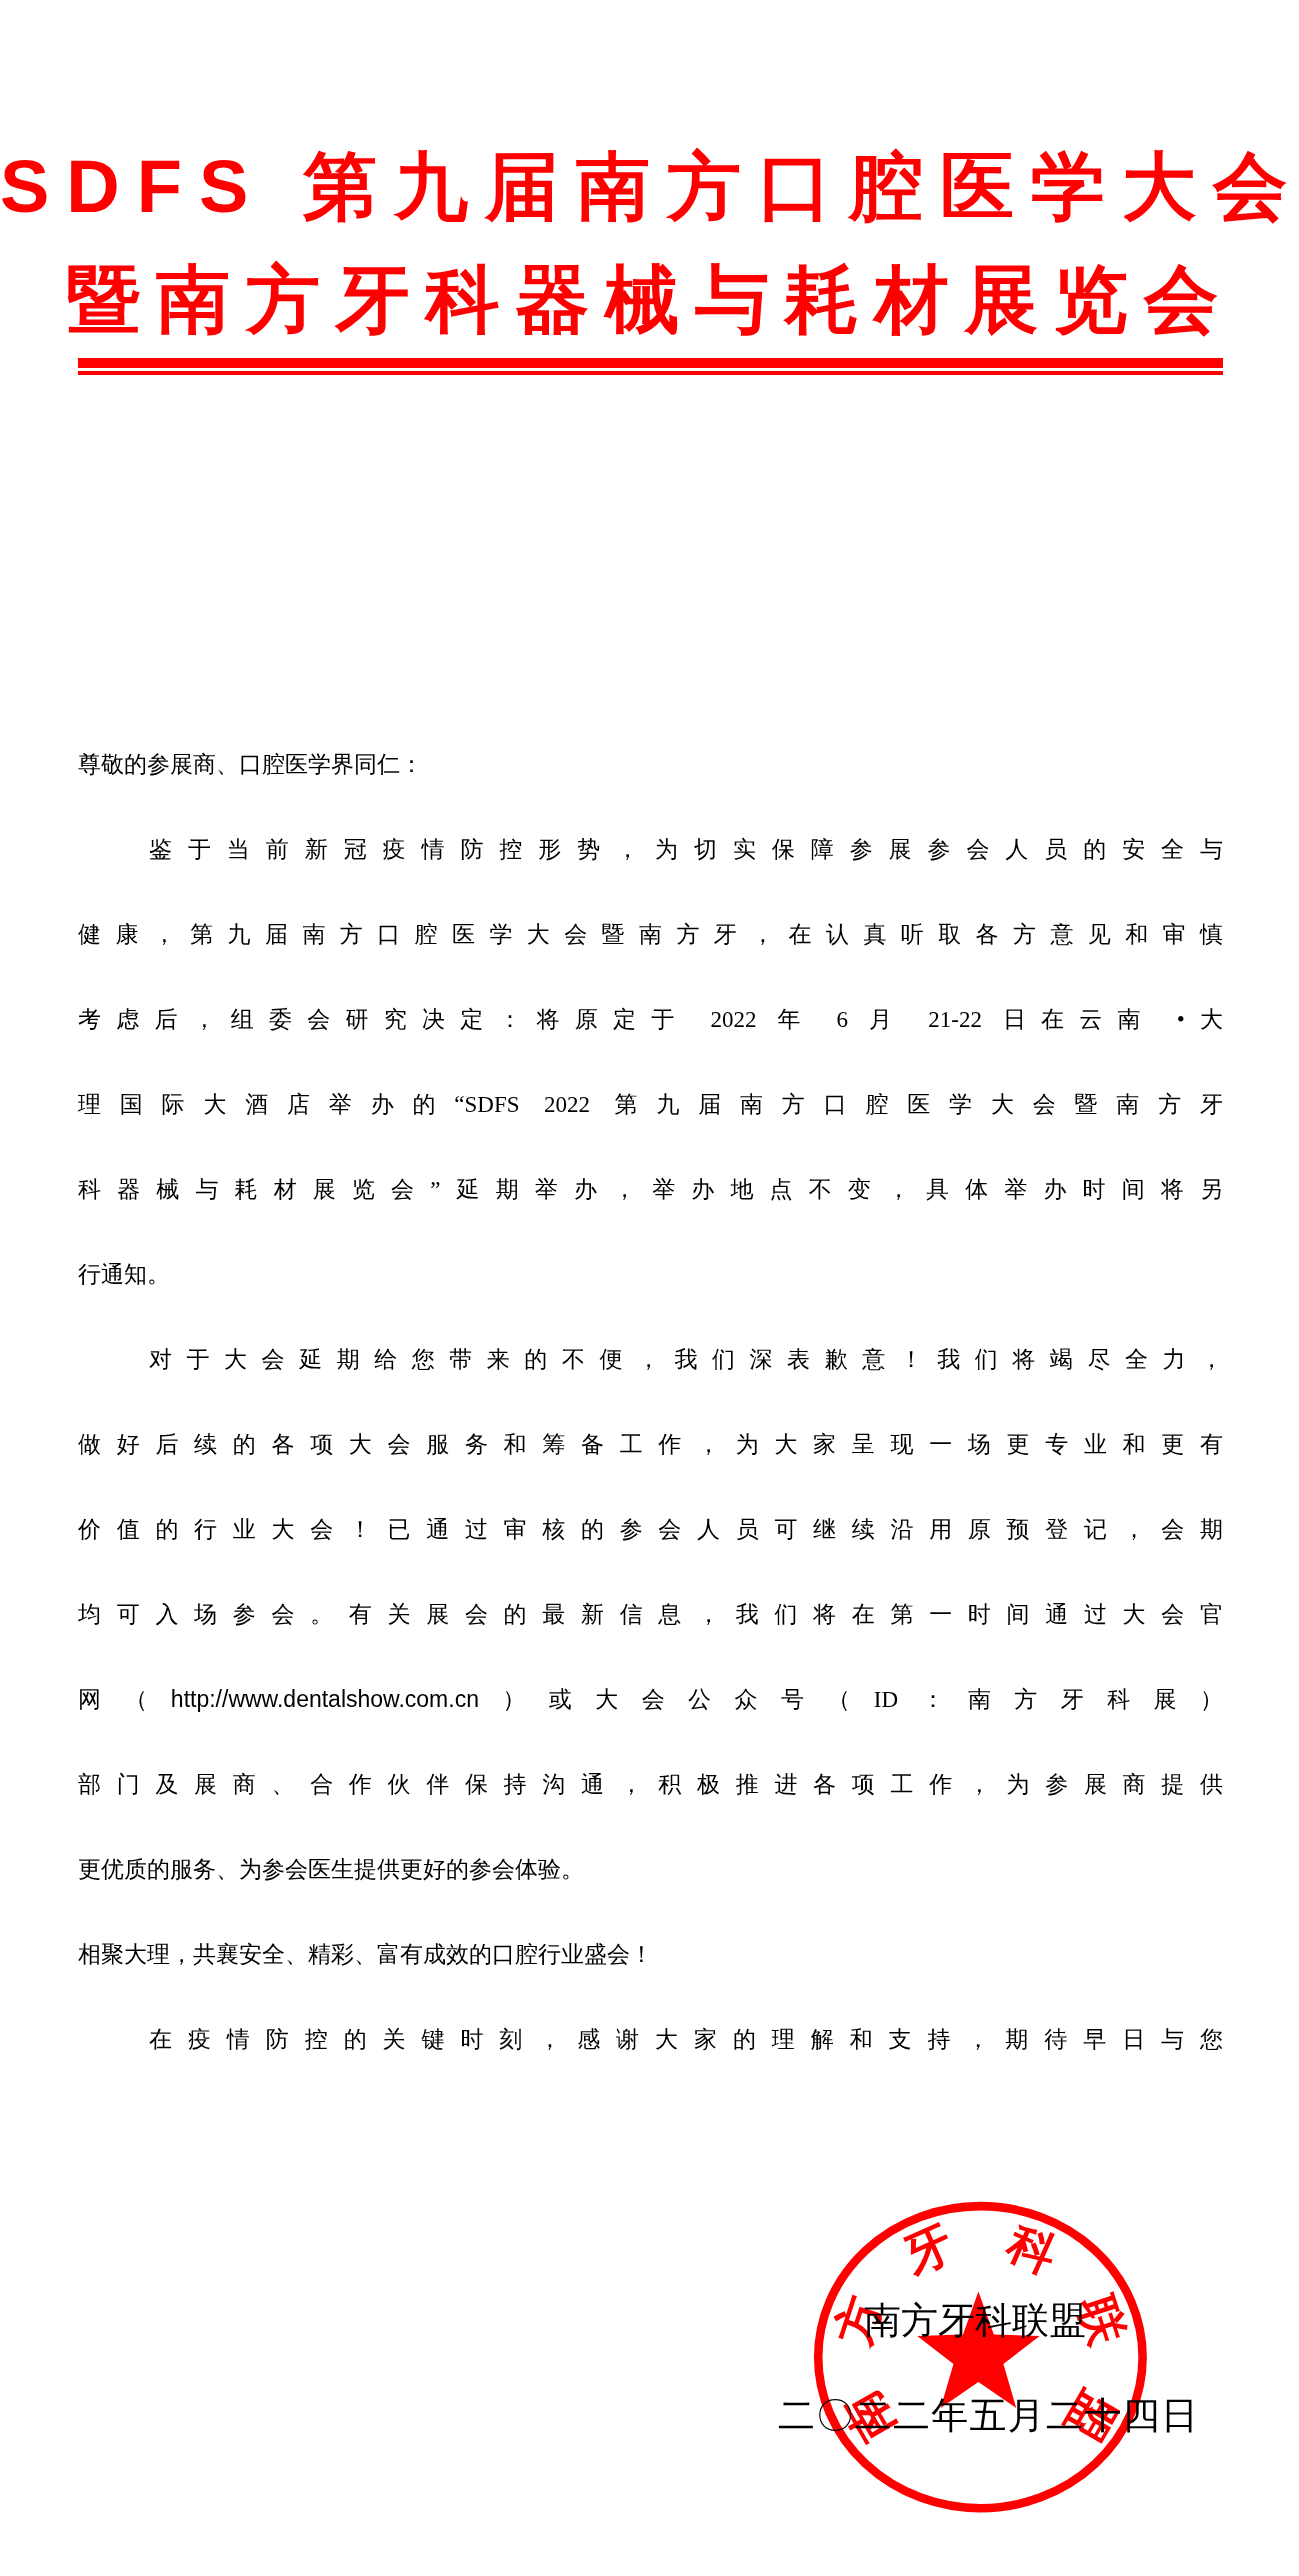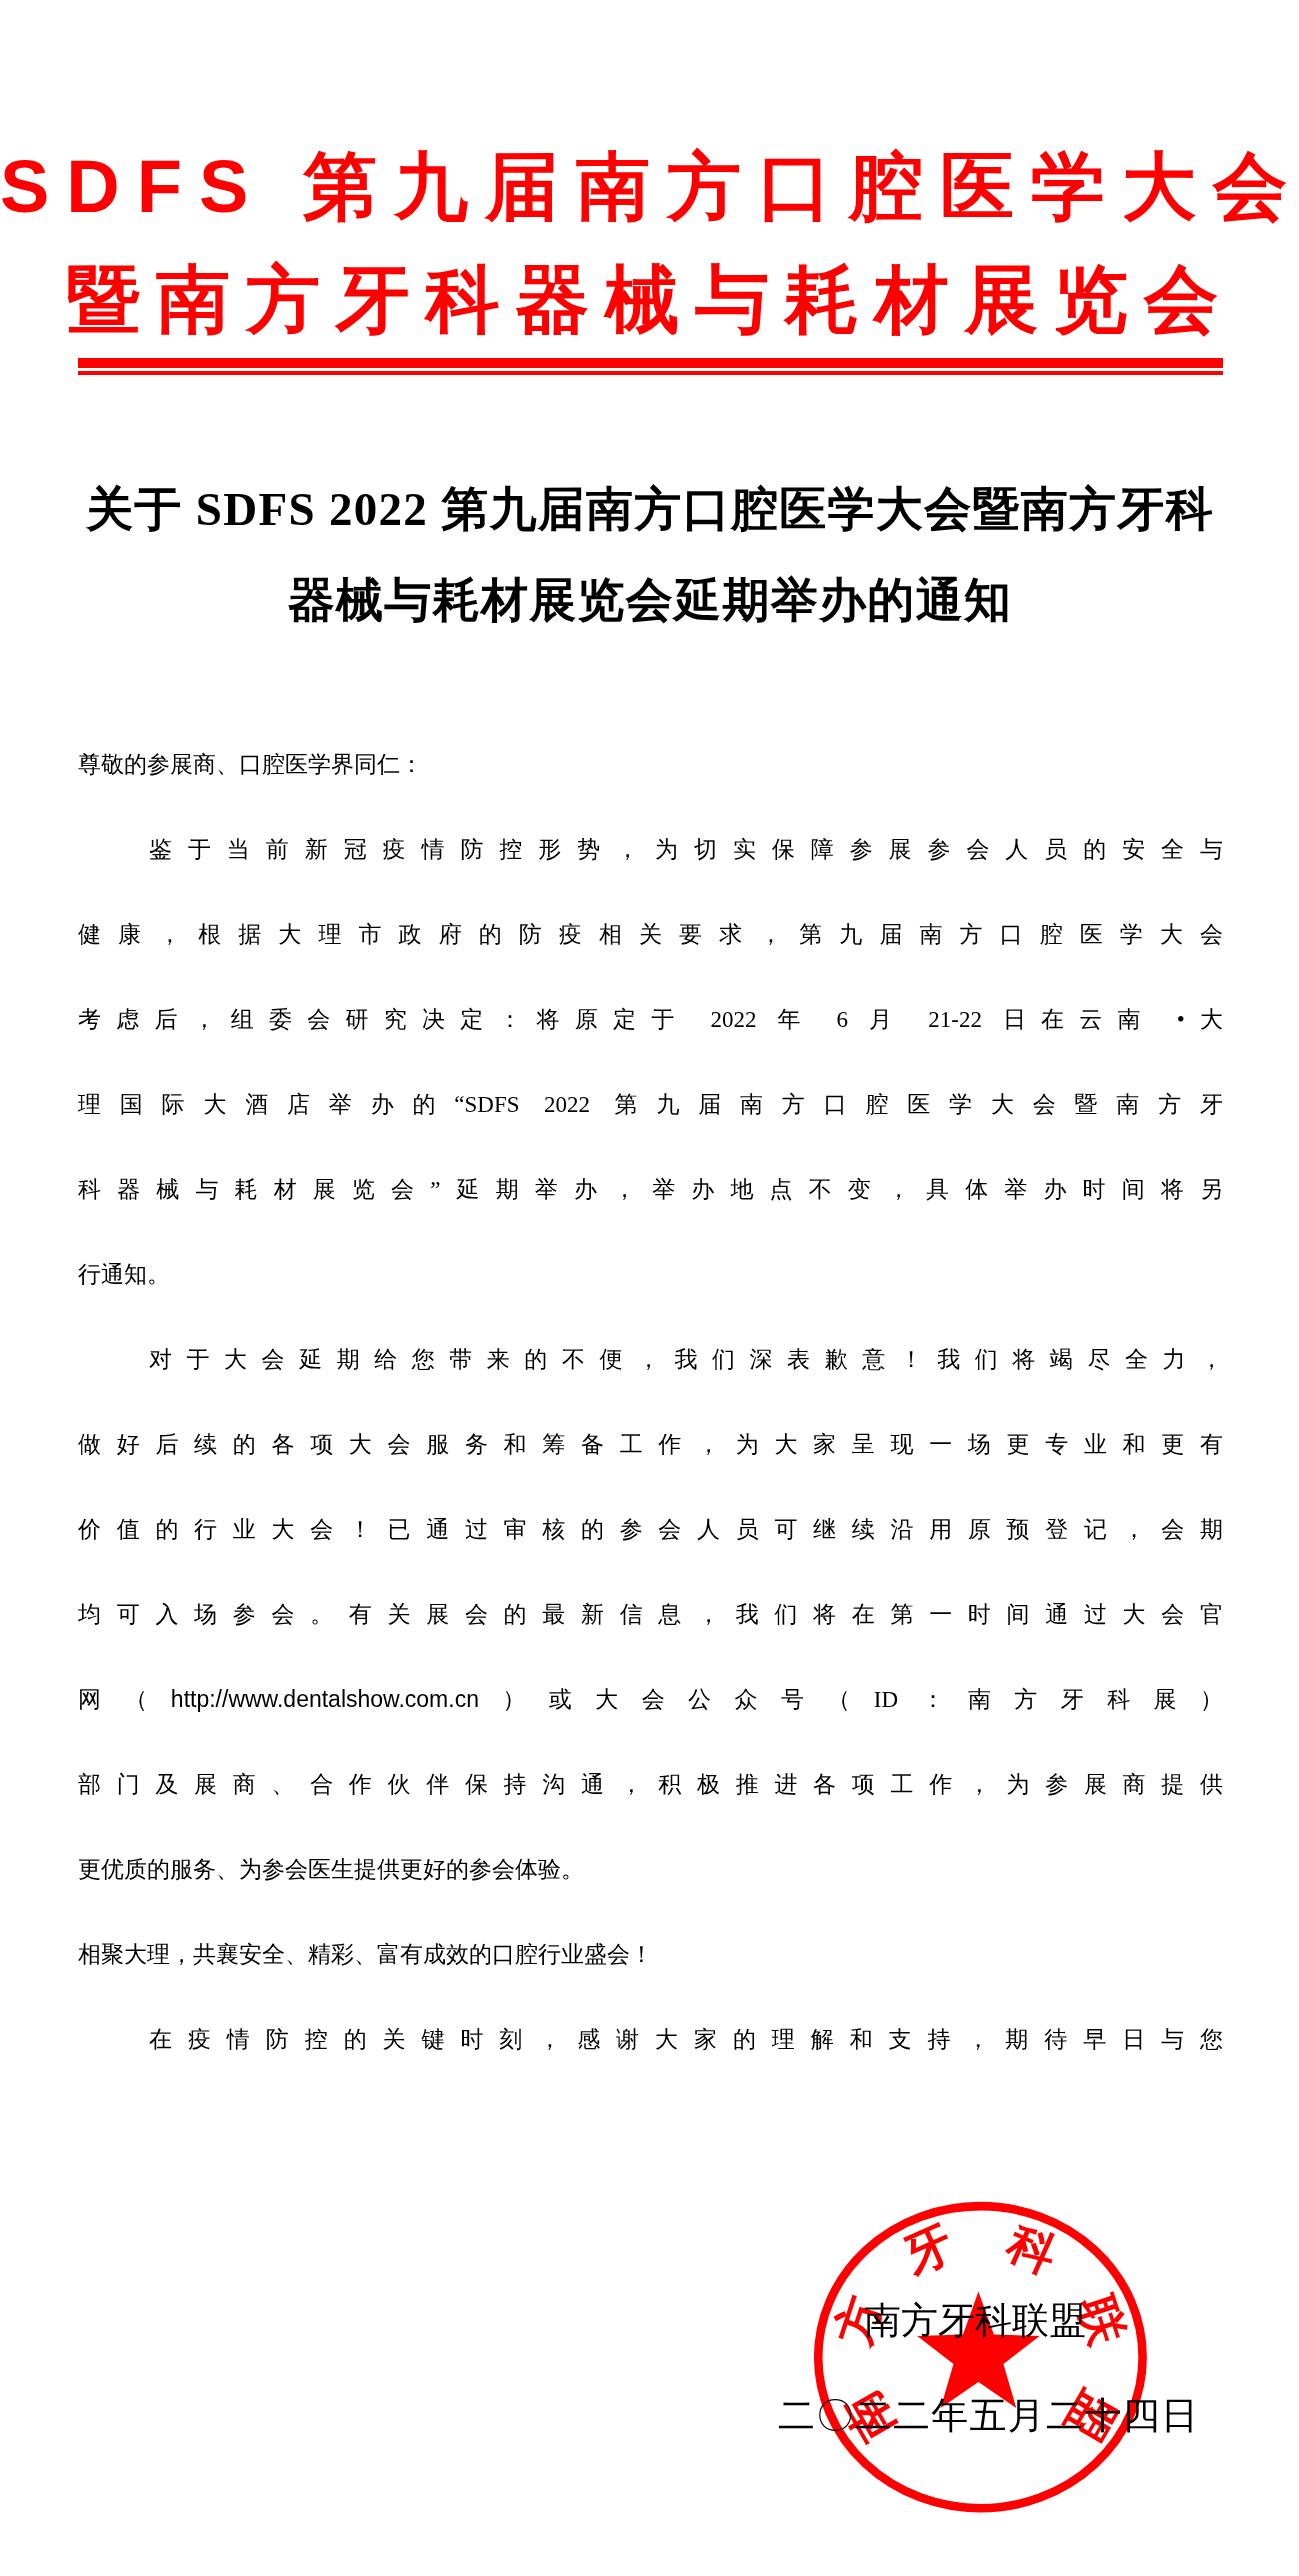--- a/index.html
+++ b/index.html
@@ -87,29 +87,25 @@
 <div class="page">
 
   <div class="banner">
     <div class="bline b1">SDFS 第九届南方口腔医学大会</div>
     <div class="bline b2">暨南方牙科器械与耗材展览会</div>
   </div>
 
   <div class="rule-thick"></div>
   <div class="rule-thin"></div>
 
-  <div class="title">
-    <div class="tline">关于 SDFS 2022 第九届南方口腔医学大会暨南方牙科</div>
-    <div class="tline">器械与耗材展览会延期举办的通知</div>
-  </div>
 
   <div class="bodytext">
     <div class="line">尊敬的参展商、口腔医学界同仁：</div>
     <div class="line just ind">鉴于当前新冠疫情防控形势，为切实保障参展参会人员的安全与</div>
-    <div class="line just">健康，根据大理市政府的防疫相关要求，第九届南方口腔医学大会</div>
+    <div class="line just">健康，第九届南方口腔医学大会暨南方牙，在认真听取各方意见和审慎</div>
     <div class="line just">考虑后，组委会研究决定：将原定于 2022 年 6 月 21-22 日在云南 •大</div>
     <div class="line just">理国际大酒店举办的“SDFS 2022 第九届南方口腔医学大会暨南方牙</div>
     <div class="line just">科器械与耗材展览会”延期举办，举办地点不变，具体举办时间将另</div>
     <div class="line">行通知。</div>
     <div class="line just ind">对于大会延期给您带来的不便，我们深表歉意！我们将竭尽全力，</div>
     <div class="line just">做好后续的各项大会服务和筹备工作，为大家呈现一场更专业和更有</div>
     <div class="line just">价值的行业大会！已通过审核的参会人员可继续沿用原预登记，会期</div>
     <div class="line just">均可入场参会。有关展会的最新信息，我们将在第一时间通过大会官</div>
     <div class="line just"><span>网（</span><span class="urlpart">http://www.dentalshow.com.cn</span><span>）或大会公众号（ID：南方牙科展）</span></div>
     <div class="line just">部门及展商、合作伙伴保持沟通，积极推进各项工作，为参展商提供</div>

